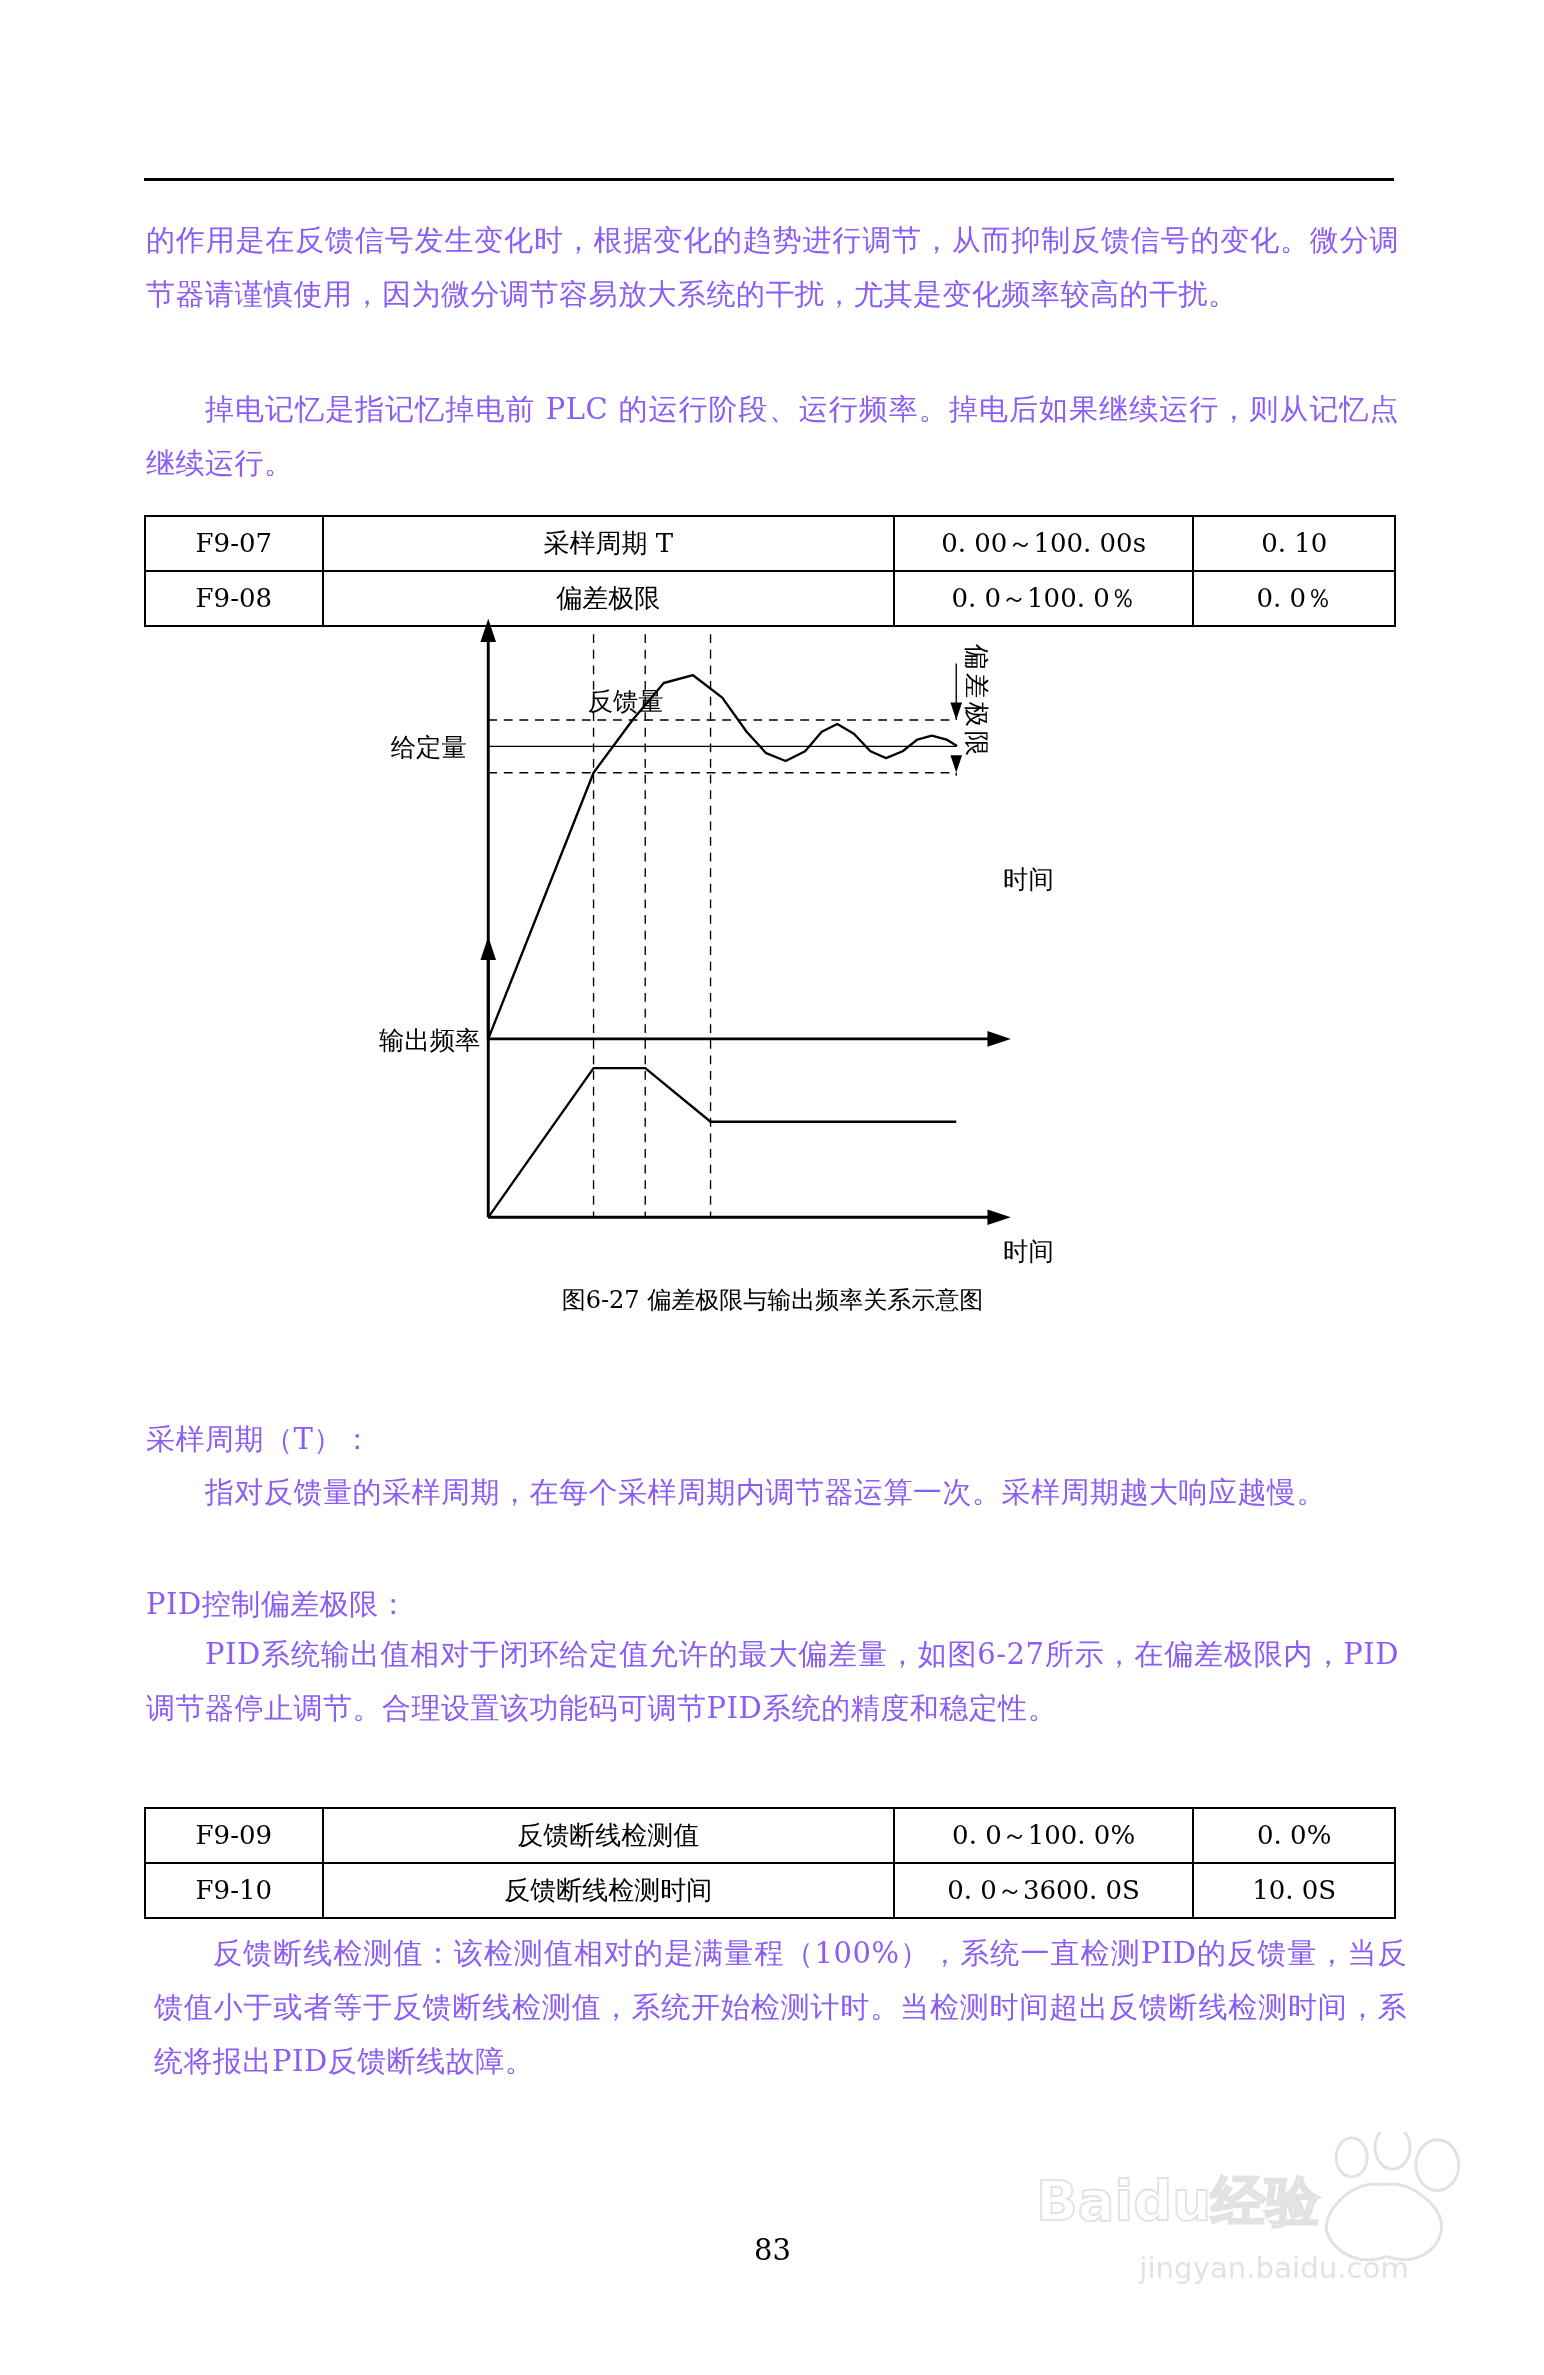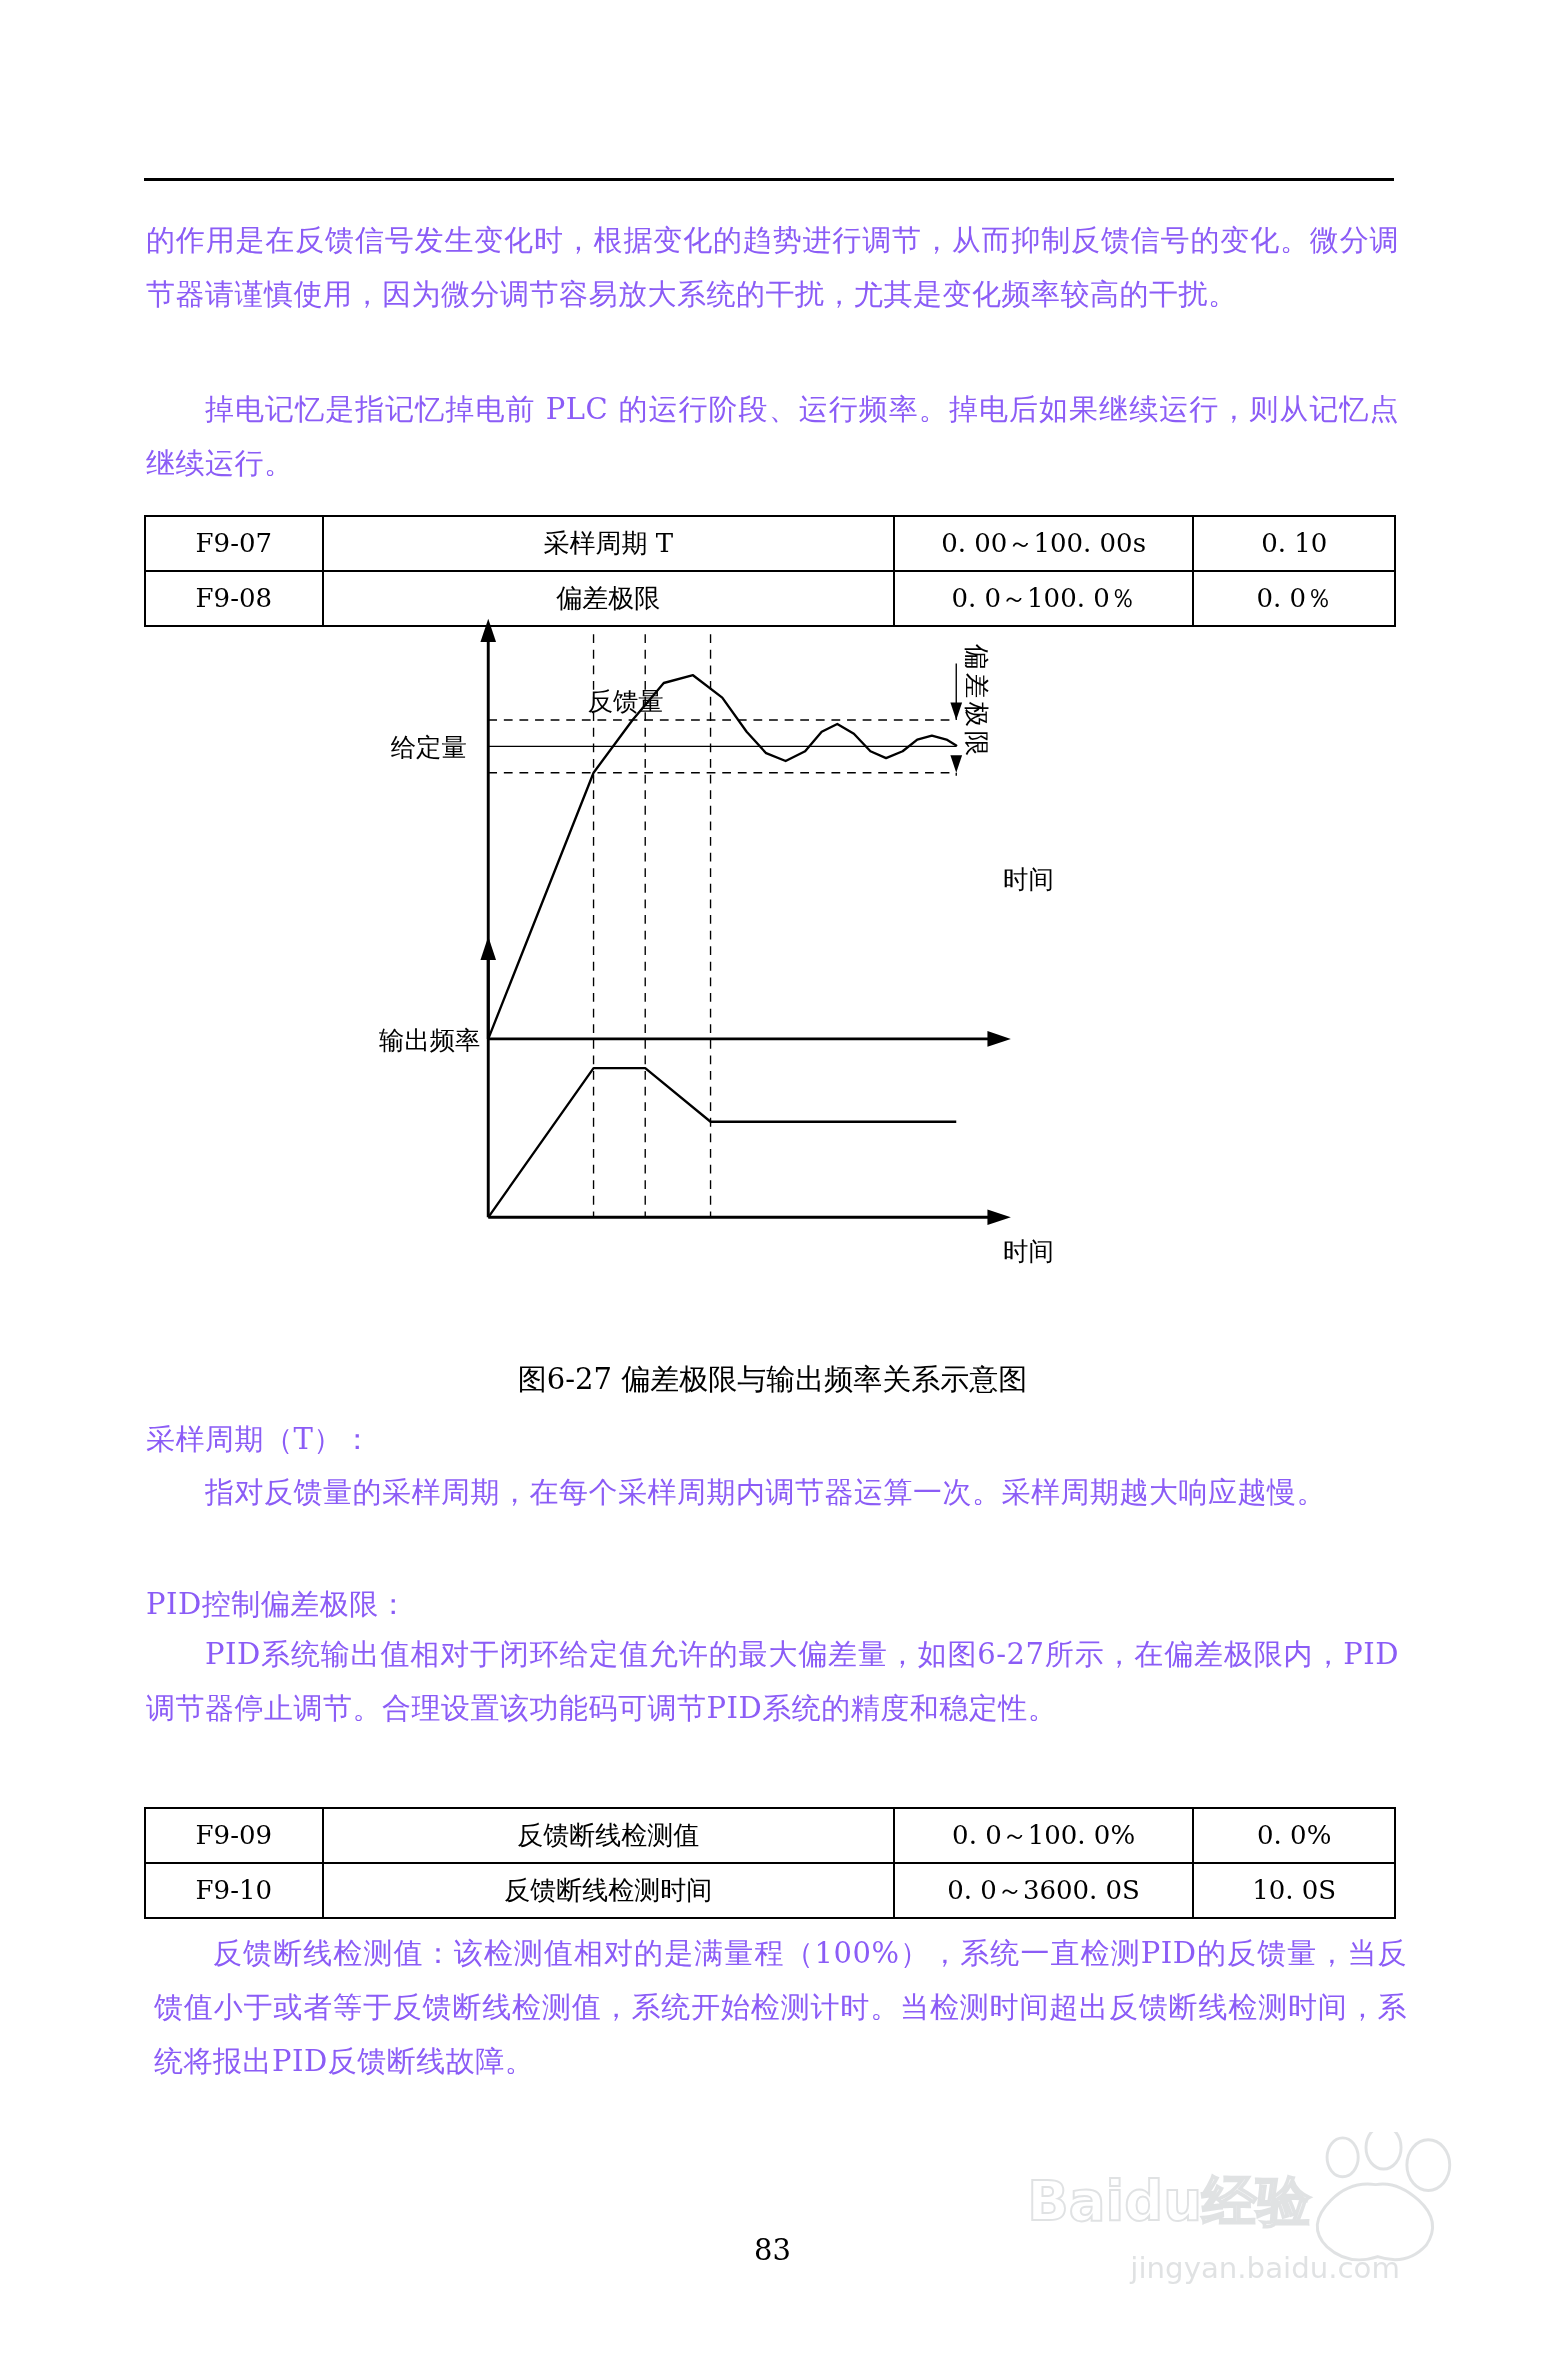--- a/index.html
+++ b/index.html
@@ -57,25 +57,25 @@
   }
   .t1 { left: 144px; top: 515px; width: 1252px; }
   .t2 { left: 144px; top: 1807px; width: 1252px; }
   .c-code { width: 156px; }
   .c-name { }
   .c-range { width: 278px; }
   .c-def { width: 180px; border-radius: 27px; }
 
   .figcaption {
     position: absolute;
-    left: 0; top: 1360px;
+    left: 0; top: 1284px;
     width: 1545px;
     text-align: center;
     font-family: "DejaVu Serif", "Liberation Serif", serif;
-    font-size: 29px;
+    font-size: 24px;
   }
   .p-sample-label { left: 146px; top: 1412px; width: 1253px; }
   .p-sample-body  { left: 146px; top: 1465px; width: 1253px; text-indent: 59px; text-align: justify;}
   .p-pid-label { left: 146px; top: 1577px; width: 1253px; }
   .p-pid-body { left: 146px; top: 1627px; width: 1253px; text-indent: 59px; text-align: justify;}
   .p-fb-body { left: 146px; top: 1926px; width: 1253px; text-indent: 59px; text-align: justify; margin-left: 8px;}
 
   .pagenum {
     position: absolute;
     left: 0; top: 2233px;
@@ -87,21 +87,21 @@
   
   .figure {
     position: absolute;
     left: 371px;
     top: 605px;
     width: 800px;
     height: 741px;
   }
   .watermark {
     position: absolute;
-    right: 56px;
+    right: 47px;
     bottom: 59px;
     width: 468px;
     height: 185px;
     opacity: 0.30;
     pointer-events: none;
   }
 </style>
 </head>
 <body>
 

